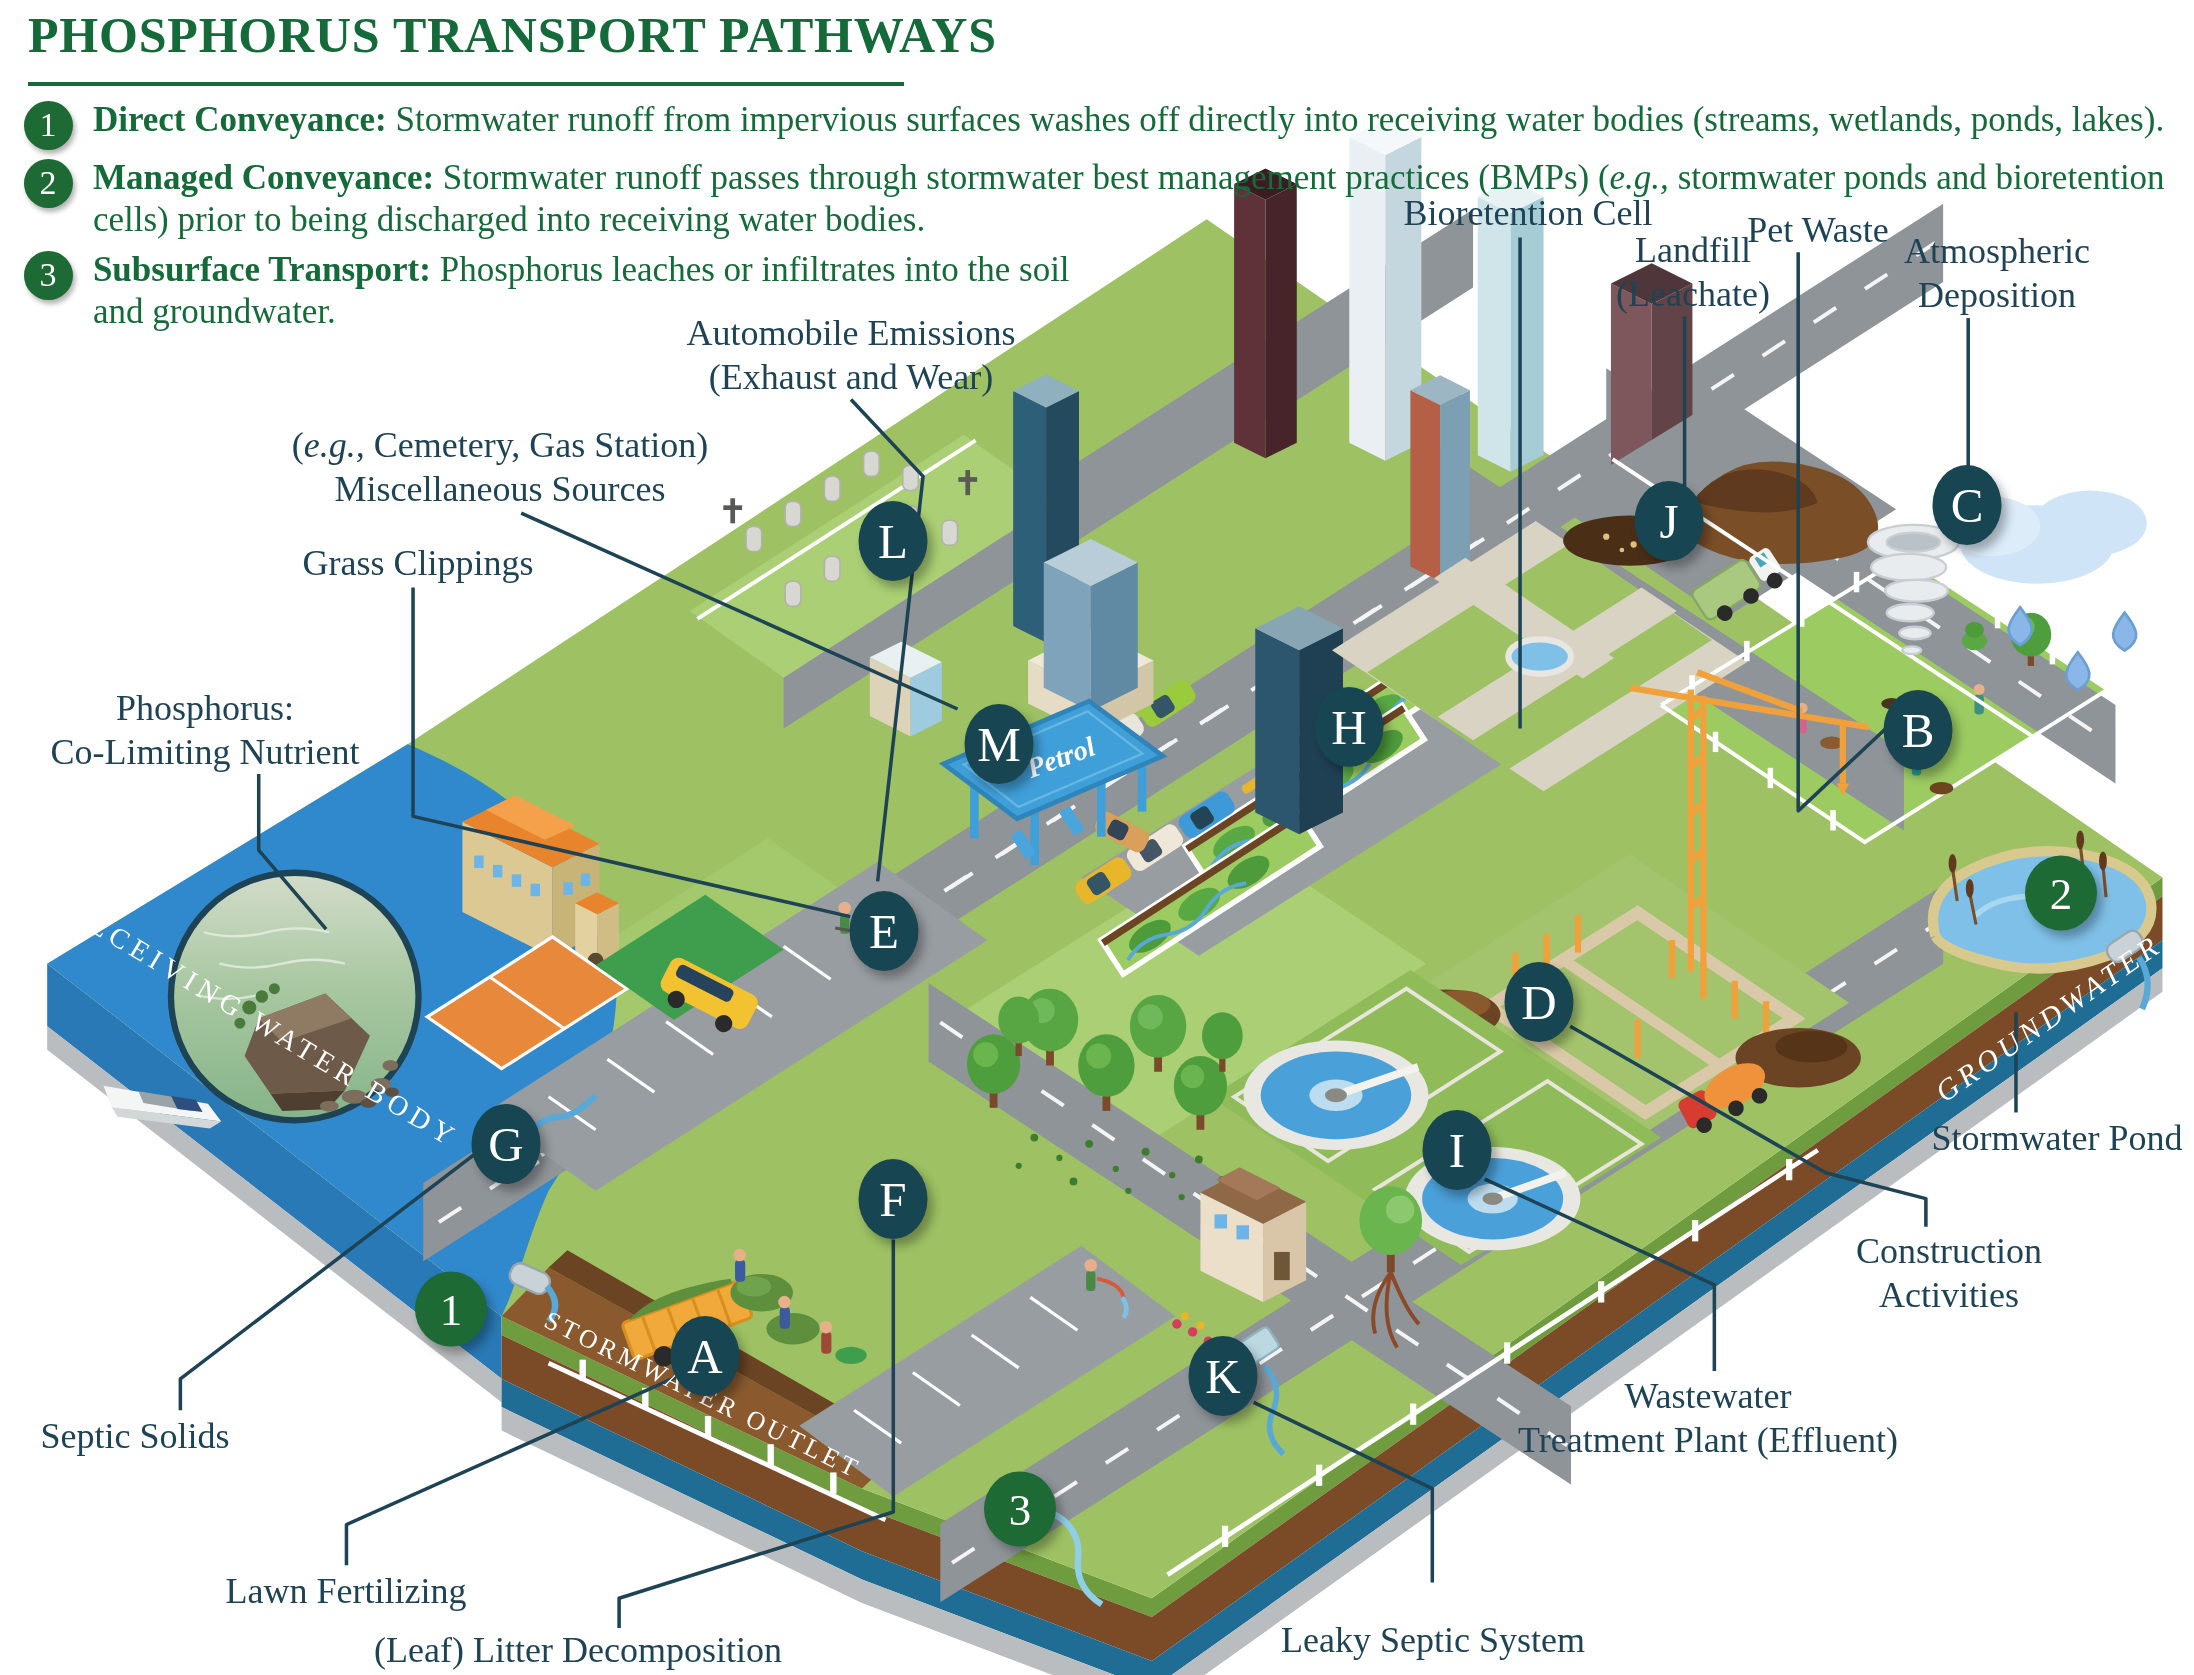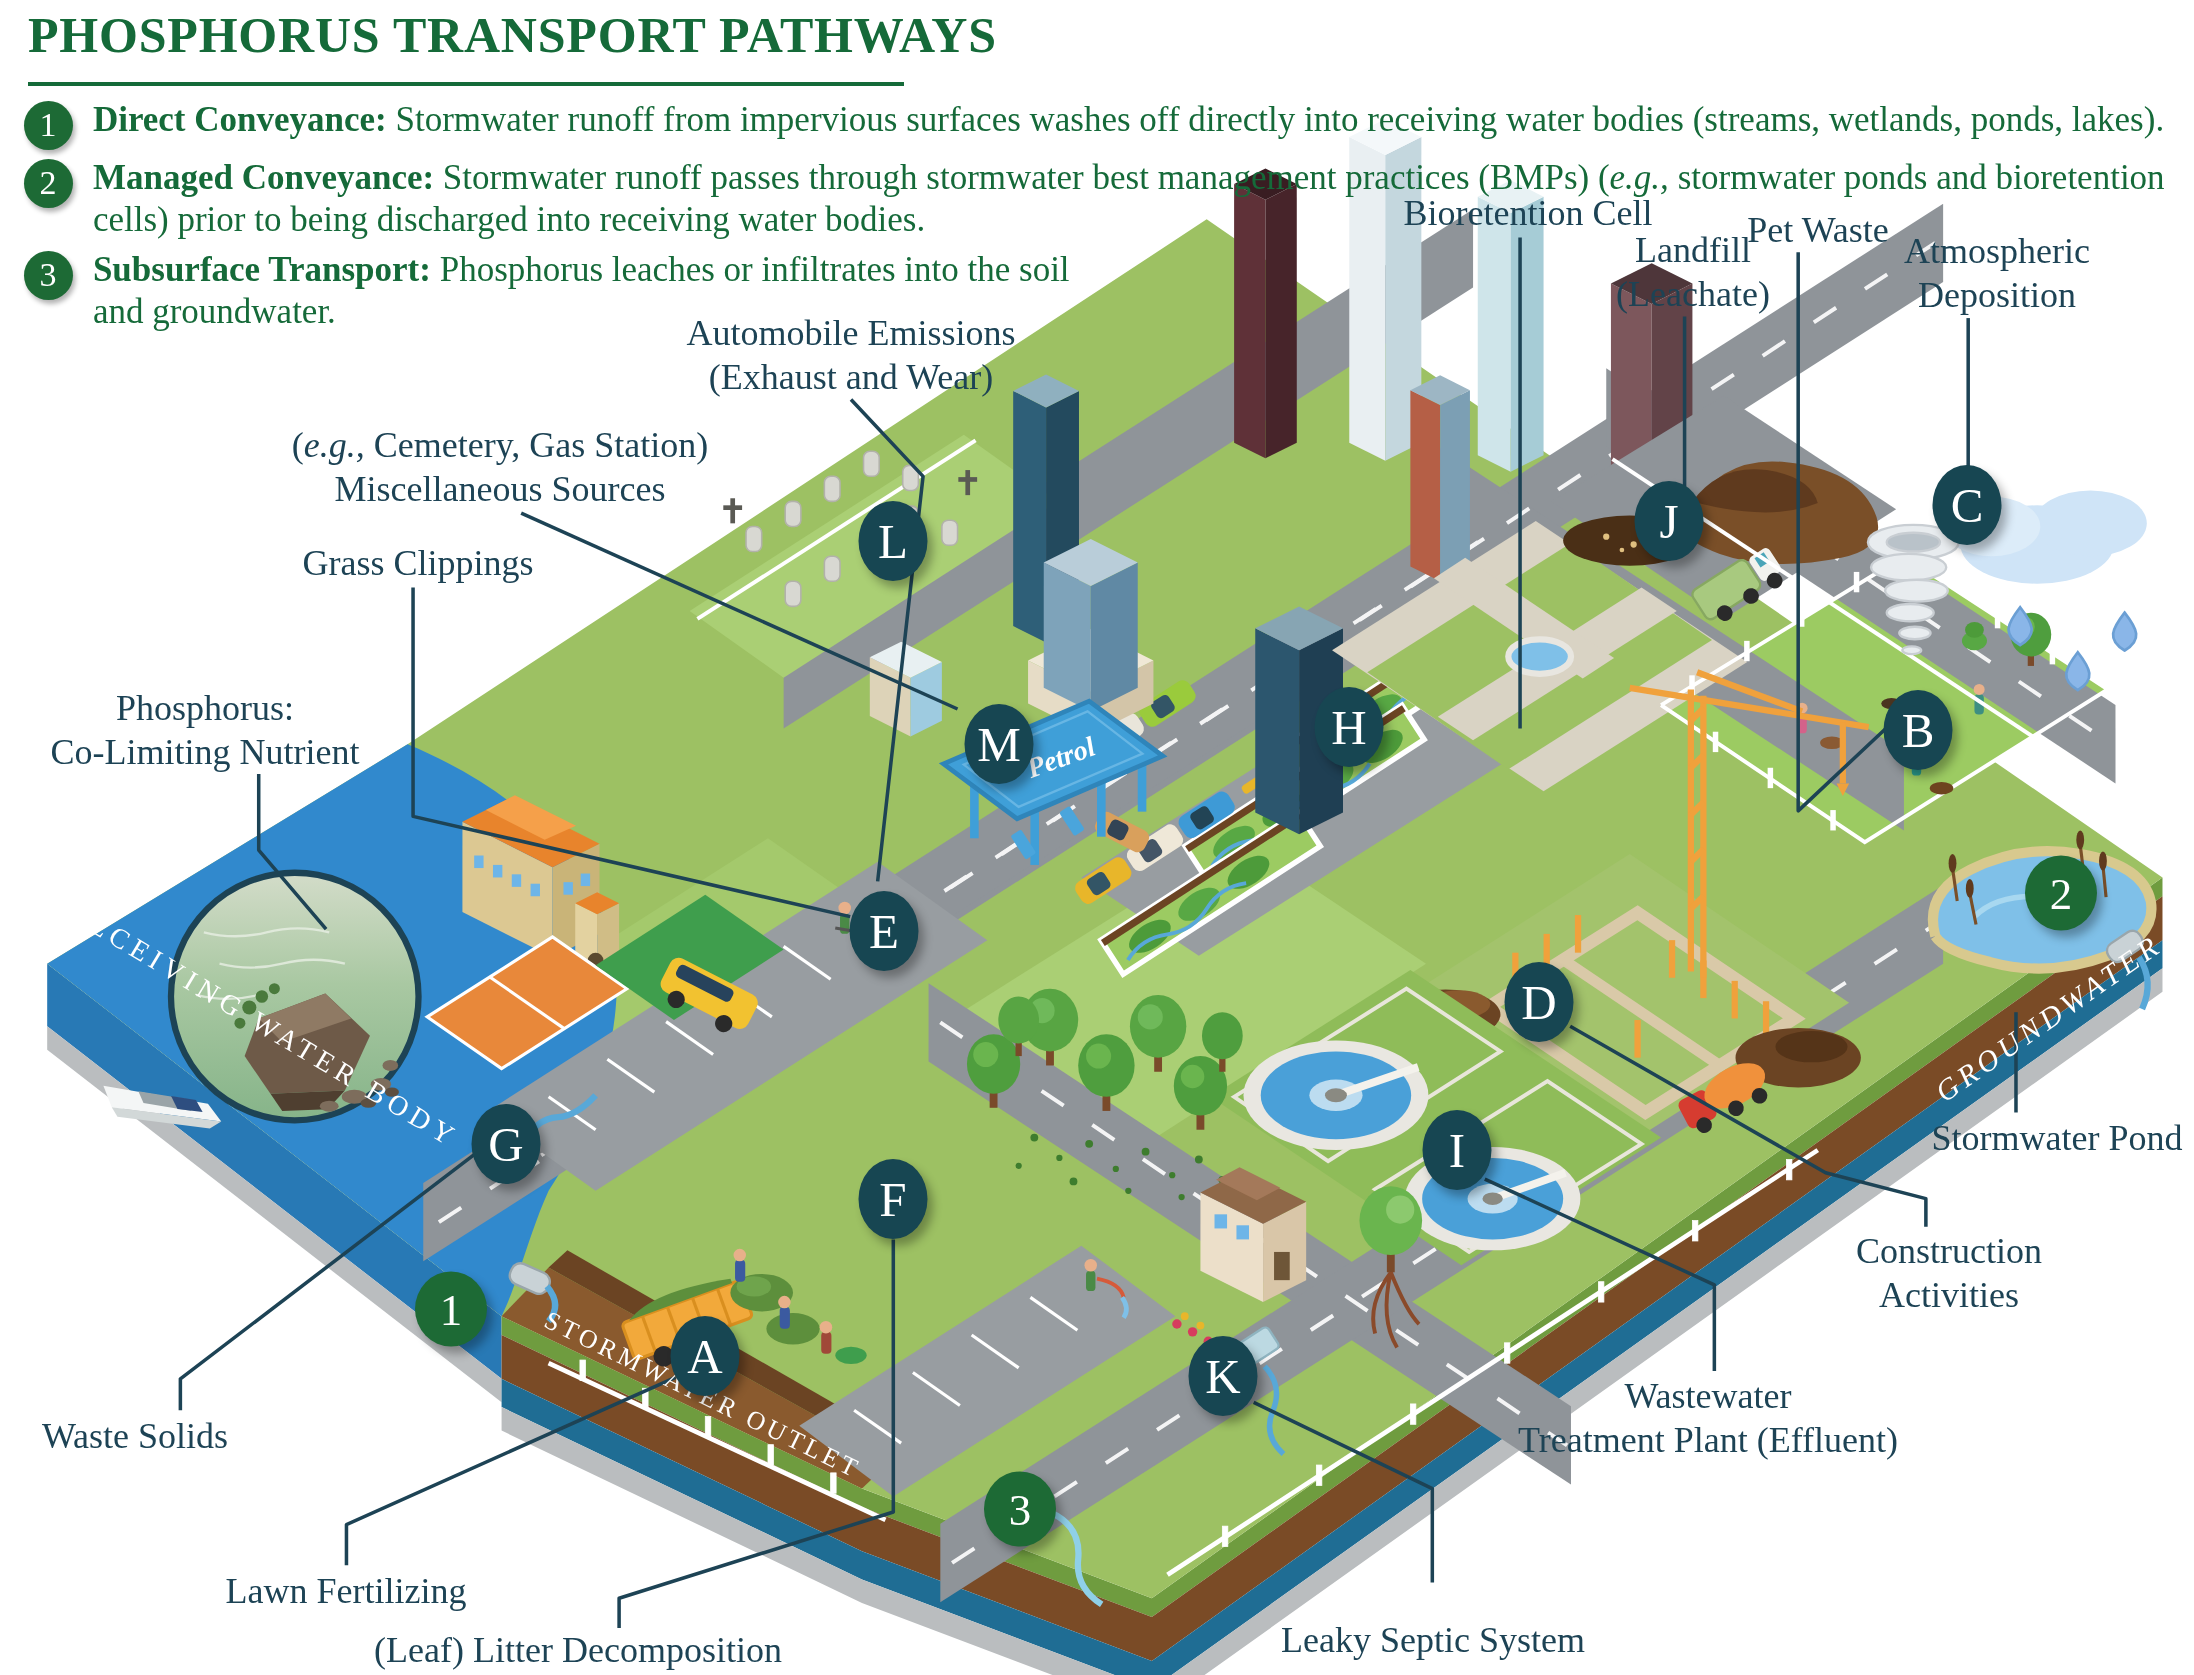--- a/index.html
+++ b/index.html
@@ -715,21 +715,21 @@
         <div><span>Miscellaneous Sources</span></div>
       </div>
       <div class="callout" style="left: 418px; top: 563px;">
         <div><span>Grass Clippings</span></div>
       </div>
       <div class="callout" style="left: 205px; top: 730px;">
         <div><span>Phosphorus:</span></div>
         <div><span>Co-Limiting Nutrient</span></div>
       </div>
       <div class="callout" style="left: 135px; top: 1436px;">
-        <div><span>Waste Solids</span></div>
+        <div><span>Septic Solids</span></div>
       </div>
       <div class="callout" style="left: 346px; top: 1591px;">
         <div><span>Lawn Fertilizing</span></div>
       </div>
       <div class="callout" style="left: 578px; top: 1650px;">
         <div><span>(Leaf) Litter Decomposition</span></div>
       </div>
       <div class="callout" style="left: 1433px; top: 1608px; margin-top: 32px;">
         <div><span>Leaky Septic System</span></div>
       </div>

